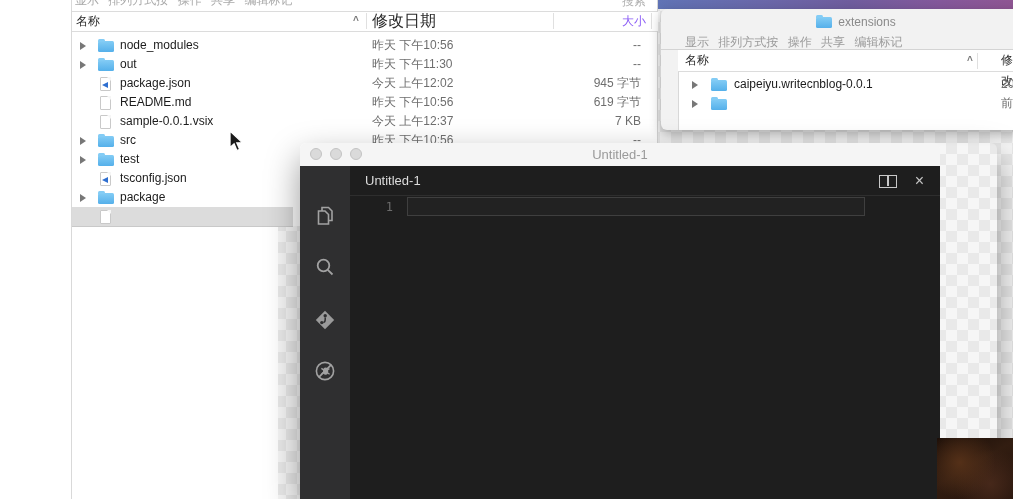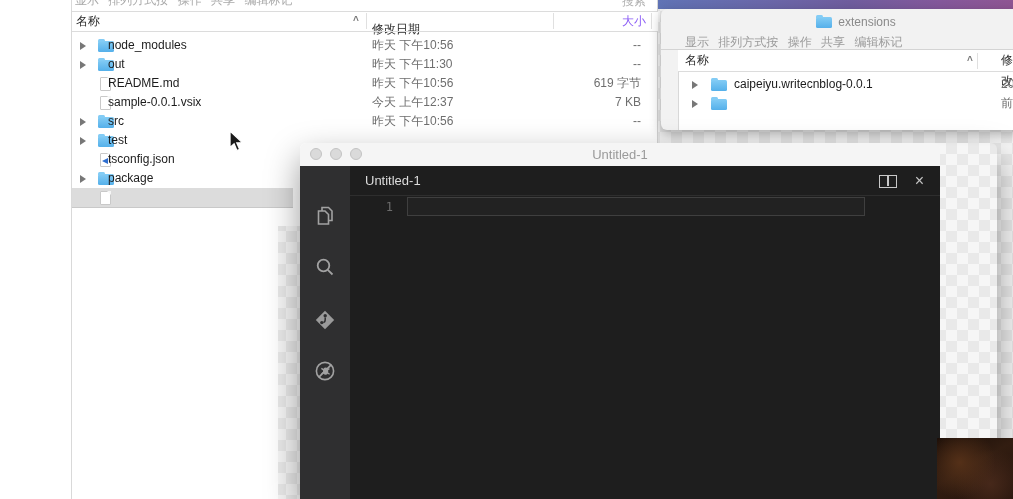--- a/index.html
+++ b/index.html
@@ -46,28 +46,28 @@
   
   #finder-left { left:0; top:0; width:658px; height:499px; z-index:2; }
   #fl-upper { left:0; top:0; width:658px; height:226px; background:#fff; border-right:1px solid #d6d6d6; }
   #fl-lower { left:0; top:226px; width:278px; height:273px; background:#fff; }
   #fl-sidebar-divider { left:71px; top:0; width:1px; height:499px; background:#d9d9d9; }
   #fl-toolbar-frag { left:75px; top:-8px; height:16px; font-size:12px; color:#a9a9a9; word-spacing:6px; white-space:nowrap; }
   #fl-search-frag { left:622px; top:-7px; height:14px; font-size:12px; color:#b3b3b3; }
   #fl-header { left:72px; top:11px; width:586px; height:20px; background:#fff; }
   #fl-header .col-name { position:absolute; left:4px; top:0; line-height:20px; font-size:12px; color:#2b2b2b; }
   #fl-header .caret { position:absolute; left:281px; top:0; line-height:20px; }
-  #fl-header .col-date { position:absolute; left:300px; top:8px; line-height:20px; font-size:12px; color:#2b2b2b; }
+  #fl-header .col-date { position:absolute; left:300px; top:0; line-height:20px; font-size:16px; color:#2b2b2b; }
   #fl-header .col-size { position:absolute; right:12px; top:0; line-height:20px; font-size:12px; color:#8b5cf6; }
   #fl-rows { left:72px; top:36px; width:586px; }
   .fl-row { position:relative; height:19px; font-size:12px; line-height:19px; }
   .fl-row .disclosure { left:8px; }
   .fl-row .folder-ic { left:26px; }
   .fl-row .doc-ic { left:28px; }
-  .fl-row .name { position:absolute; left:36px; color:#1c1c1c; white-space:nowrap; }
+  .fl-row .name { position:absolute; left:48px; color:#1c1c1c; white-space:nowrap; }
   .fl-row .date { position:absolute; left:300px; color:#6e6e6e; white-space:nowrap; }
   .fl-row .size { position:absolute; right:17px; color:#6e6e6e; white-space:nowrap; }
   .fl-row.selected { background:linear-gradient(#dcdcdc,#dcdcdc) no-repeat 0 0 / 221px 100%; }
   .fl-row.selected::after { content:""; position:absolute; left:0; bottom:-1px; width:221px; height:1px; background:#c9c9c9; }
 
   
   #finder-right { left:661px; top:9px; width:360px; height:121px; z-index:3; background:#f2f2f2;
     border-radius:6px 6px 6px 6px; box-shadow:0 4px 12px rgba(0,0,0,.3); }
   #fr-list-bg { left:17px; top:40px; right:0; bottom:0; background:#fff; border-left:1px solid #d8d8d8; }
   #fr-title { left:0; top:6px; width:352px; height:16px; text-align:center; font-size:12px; color:#8a8a8a;padding-left:38px; }
@@ -147,20 +147,26 @@
       <span class="size">--</span>
     </div>
     <div class="fl-row">
       <span class="disclosure"></span>
       <span class="folder-ic"></span>
       <span class="name">out</span>
       <span class="date">昨天 下午11:30</span>
       <span class="size">--</span>
     </div>
     <div class="fl-row">
+      <span class="doc-ic json-ic"></span>
+      <span class="name">package.json</span>
+      <span class="date">今天 上午12:02</span>
+      <span class="size">945 字节</span>
+    </div>
+    <div class="fl-row">
       <span class="doc-ic"></span>
       <span class="name">README.md</span>
       <span class="date">昨天 下午10:56</span>
       <span class="size">619 字节</span>
     </div>
     <div class="fl-row">
       <span class="doc-ic"></span>
       <span class="name">sample-0.0.1.vsix</span>
       <span class="date">今天 上午12:37</span>
       <span class="size">7 KB</span>

